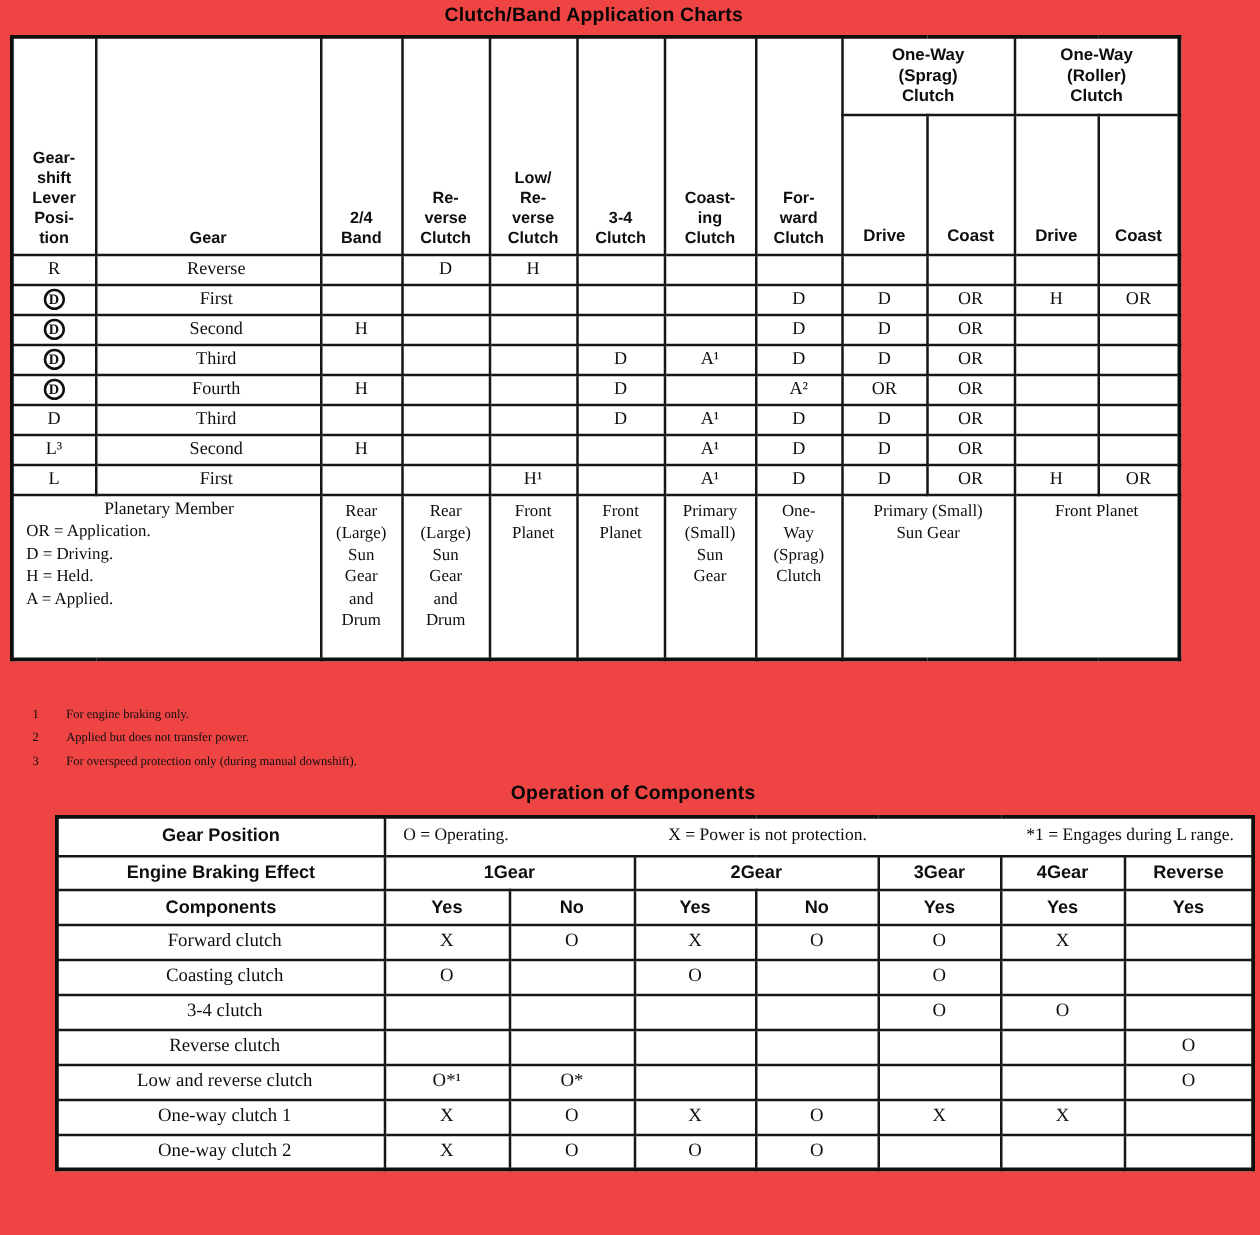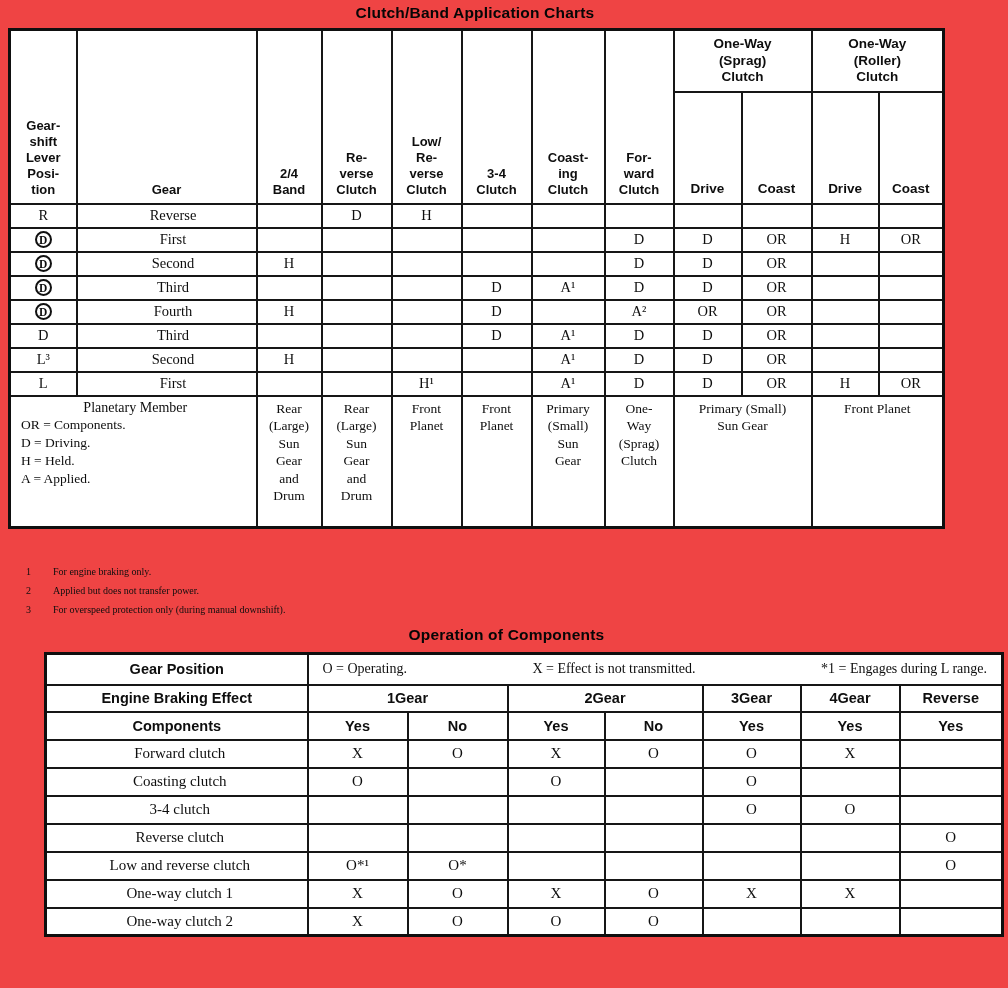--- a/index.html
+++ b/index.html
@@ -229,21 +229,21 @@
           <td class="val">D</td>
           <td class="val">OR</td>
           <td class="val">H</td>
           <td class="val">OR</td>
         </tr>
       </tbody>
     <tfoot>
       <tr id="t1-footer-row">
           <td colspan="2" class="pm">
             <div class="pm-title">Planetary Member</div>
-            <div class="pm-line">OR = Components.</div>
+            <div class="pm-line">OR = Application.</div>
             <div class="pm-line">D = Driving.</div>
             <div class="pm-line">H = Held.</div>
             <div class="pm-line">A = Applied.</div>
           </td>
           <td colspan="1" class="fcell">Rear
 (Large)
 Sun
 Gear
 and
 Drum</td>
@@ -290,21 +290,21 @@
         <col style="width:98px">
       <col style="width:99px">
         <col style="width:103px">
     </colgroup>
     <thead>
       <tr id="t2-head-r1">
           <th class="t2l">Gear Position</th>
           <td colspan="7" class="legend">
             <div class="legend-flex">
               <span>O = Operating.</span>
-              <span>X = Effect is not transmitted.</span>
+              <span>X = Power is not protection.</span>
               <span>*1 = Engages during L range.</span>
             </div>
           </td>
         </tr>
       <tr id="t2-head-r2">
           <th class="t2l">Engine Braking Effect</th>
           <th colspan="2" class="t2g">1Gear</th>
           <th colspan="2" class="t2g">2Gear</th>
           <th colspan="1" class="t2g">3Gear</th>
           <th colspan="1" class="t2g">4Gear</th>

